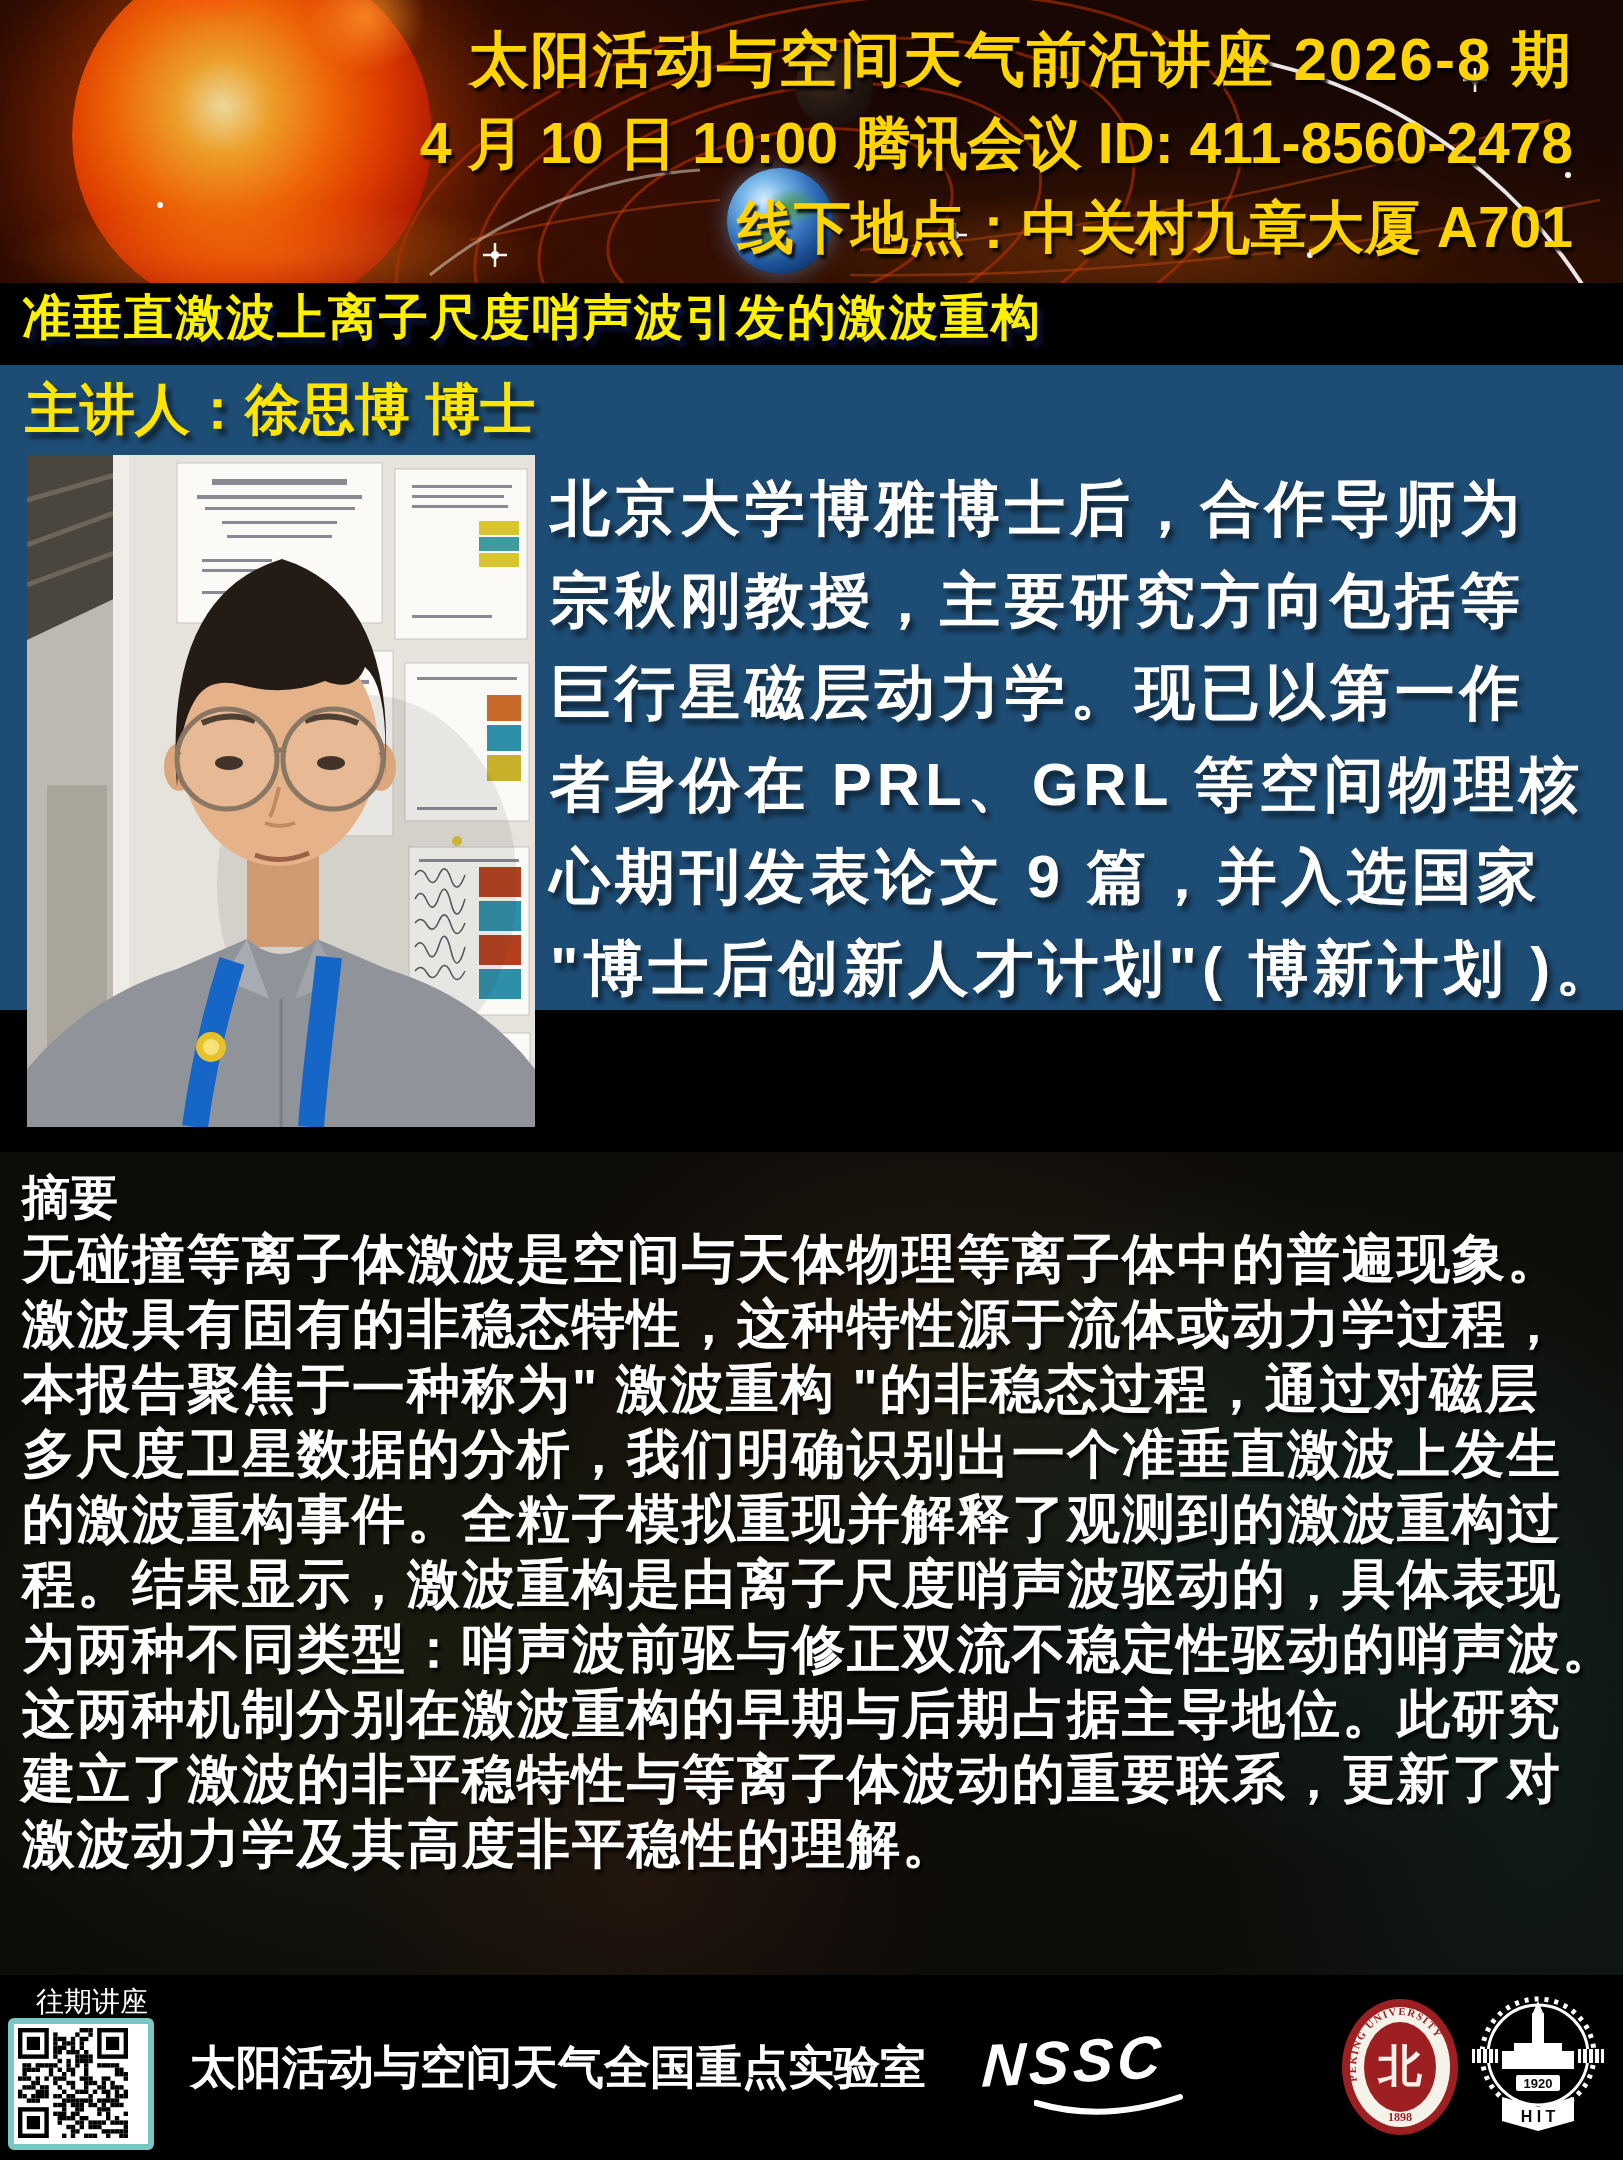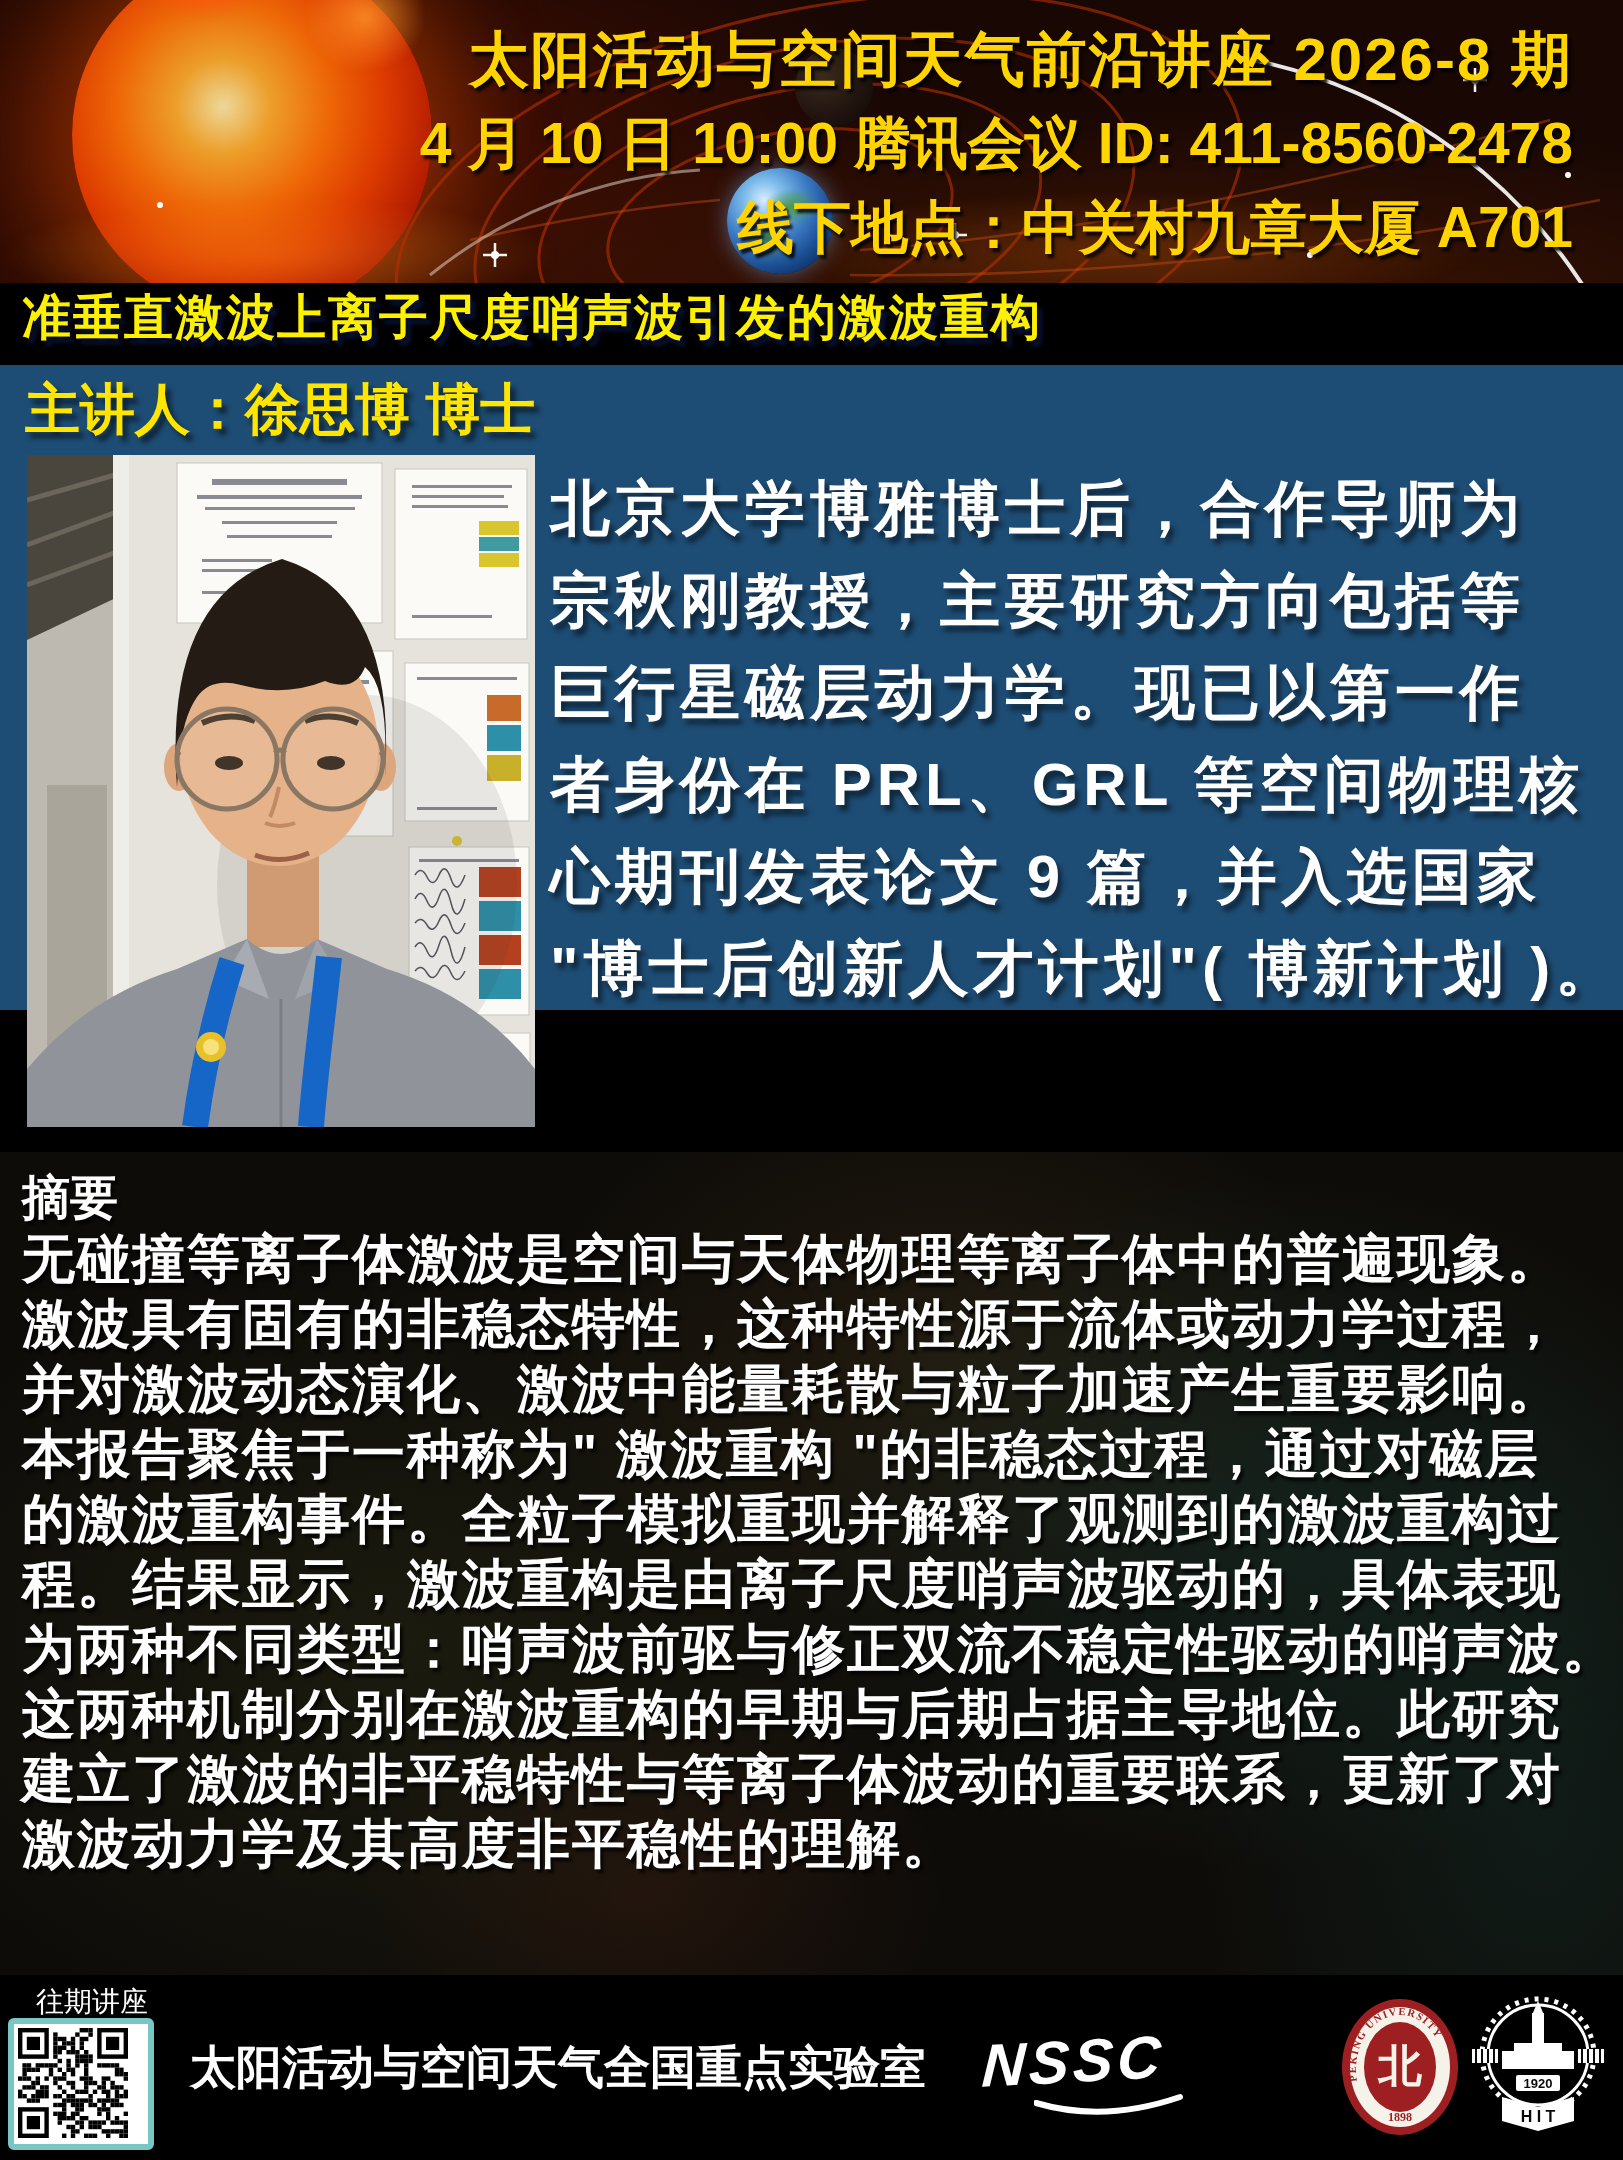--- a/index.html
+++ b/index.html
@@ -247,22 +247,22 @@
       <div class="bio-line">心期刊发表论文 9 篇，并入选国家</div>
       <div class="bio-line">"博士后创新人才计划"( 博新计划 )。</div>
     </div>
   </div>
 
   <div class="abstract">
     <div class="abs-head">摘要</div>
     <div class="abs-lines">
       <div class="abs-line">无碰撞等离子体激波是空间与天体物理等离子体中的普遍现象。</div>
       <div class="abs-line">激波具有固有的非稳态特性，这种特性源于流体或动力学过程，</div>
-      <div class="abs-line">并对激波动态演化、激波中能量耗散与粒子加速产生重要影响。</div>
       <div class="abs-line">本报告聚焦于一种称为" 激波重构 "的非稳态过程，通过对磁层</div>
+      <div class="abs-line">多尺度卫星数据的分析，我们明确识别出一个准垂直激波上发生</div>
       <div class="abs-line">的激波重构事件。全粒子模拟重现并解释了观测到的激波重构过</div>
       <div class="abs-line">程。结果显示，激波重构是由离子尺度哨声波驱动的，具体表现</div>
       <div class="abs-line">为两种不同类型：哨声波前驱与修正双流不稳定性驱动的哨声波。</div>
       <div class="abs-line">这两种机制分别在激波重构的早期与后期占据主导地位。此研究</div>
       <div class="abs-line">建立了激波的非平稳特性与等离子体波动的重要联系，更新了对</div>
       <div class="abs-line">激波动力学及其高度非平稳性的理解。</div>
     </div>
   </div>
 
   <div class="footer">

